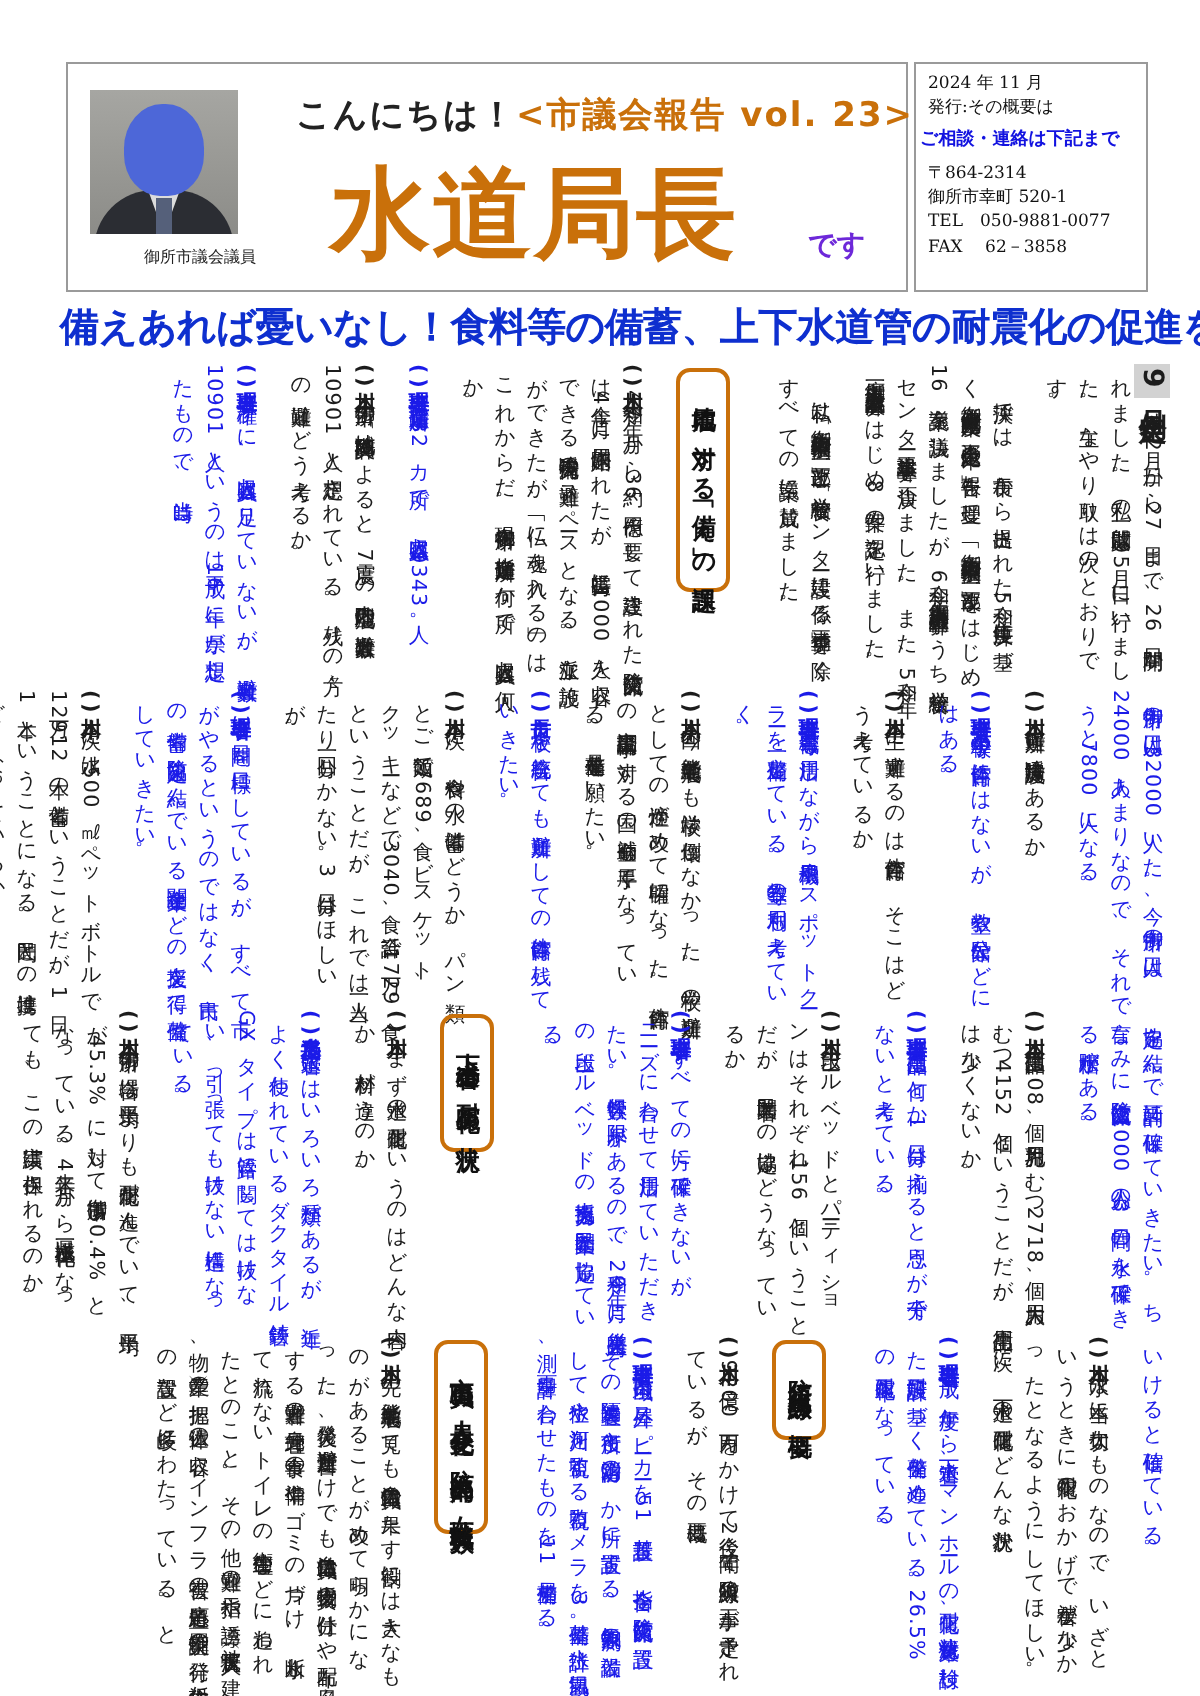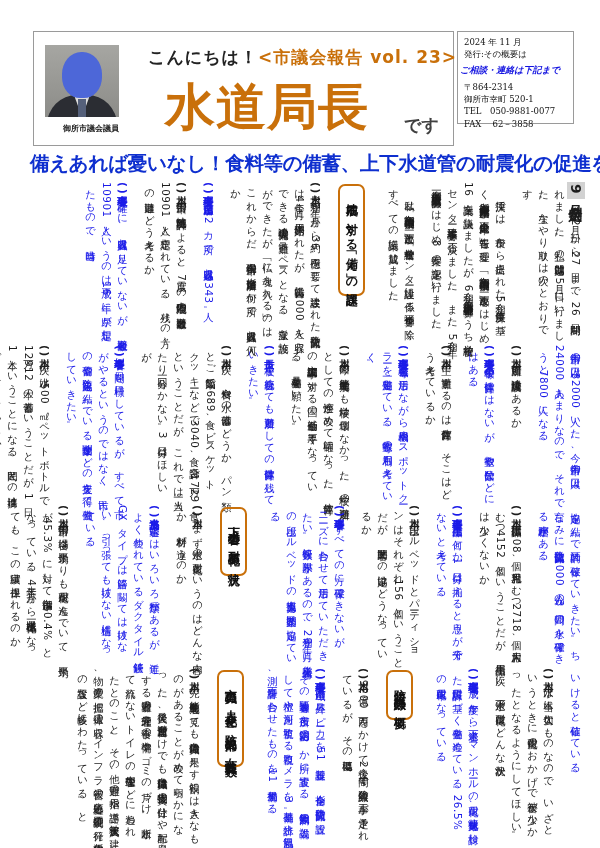--- a/index.html
+++ b/index.html
@@ -4,27 +4,27 @@
 <style>
   html,body{margin:0;padding:0;background:#fff;}
   body{width:600px;height:848px;position:relative;overflow:hidden;font-family:"DejaVu Sans","Liberation Sans",sans-serif;color:#222;}
   .hdr-box{position:absolute;left:33px;top:31px;width:421px;height:115px;border:1px solid #9a9a9a;box-sizing:border-box;background:#fff;}
   .photo{position:absolute;left:45px;top:45px;width:74px;height:72px;background:#8a8a86;overflow:hidden;}
   .photo .bg{position:absolute;inset:0;background:linear-gradient(#a6a6a2,#8c8c88);}
   .photo .head{position:absolute;left:17px;top:7px;width:40px;height:46px;border-radius:48% 48% 45% 45%;background:#4d67d8;}
   .photo .suit{position:absolute;left:2px;top:50px;width:70px;height:30px;border-radius:30px 30px 0 0;background:#2b2d33;}
   .photo .shirt{position:absolute;left:29px;top:50px;width:16px;height:22px;background:#dcdcdc;clip-path:polygon(0 0,100% 0,50% 100%);}
   .photo .tie{position:absolute;left:33px;top:54px;width:8px;height:20px;background:#55607a;}
-  .caption{position:absolute;left:45px;top:123px;width:74px;text-align:right;font-size:8px;color:#222;font-weight:bold;}
+  .caption{position:absolute;left:63px;top:123px;width:74px;text-align:center;font-size:8px;color:#222;}
   .greet{position:absolute;left:148px;top:46px;font-size:17px;font-weight:bold;color:#222;white-space:nowrap;letter-spacing:1px;}
   .greet .vol{color:#c9700a;font-family:"DejaVu Sans",sans-serif;text-align:right;}
   .bigname{position:absolute;left:165px;top:82px;font-size:50px;font-weight:bold;color:#c9700a;letter-spacing:1px;white-space:nowrap;line-height:1;}
-  .desu{position:absolute;left:404px;top:114px;font-size:17px;font-weight:bold;color:#404040;}
-  .info-box{position:absolute;left:457px;top:31px;width:117px;height:93px;border:1px solid #9a9a9a;box-sizing:border-box;padding:4px 6px;font-family:"DejaVu Serif","Liberation Serif",serif;font-size:8.5px;line-height:1.45;color:#111;}
-  .info-box .contact{color:#1212e0;font-weight:bold;font-family:"DejaVu Sans",sans-serif;font-size:9px;margin:3px 0 4px -4px;white-space:nowrap;font-style:italic;}
+  .desu{position:absolute;left:404px;top:114px;font-size:14px;font-weight:bold;color:#6d28d9;}
+  .info-box{position:absolute;left:457px;top:31px;width:117px;height:115px;border:1px solid #9a9a9a;box-sizing:border-box;padding:4px 6px;font-family:"DejaVu Serif","Liberation Serif",serif;font-size:8.5px;line-height:1.45;color:#111;}
+  .info-box .contact{color:#1212e0;font-weight:bold;font-family:"DejaVu Sans",sans-serif;font-size:9px;margin:3px 0 4px -4px;white-space:nowrap;}
   .headline{position:absolute;left:30px;top:150px;width:560px;font-size:19.5px;font-weight:bold;color:#0e2fcf;white-space:nowrap;letter-spacing:-0.3px;}
 
   .band{position:absolute;right:16px;width:580px;writing-mode:vertical-rl;font-size:10.3px;line-height:16px;letter-spacing:0.6px;color:#222;}
   .band p{margin:0 0 0 11px;}
   .k{color:#1c1c1c;}
   .r{color:#1b1be8;}
   .who{font-weight:bold;}
   .sec{display:inline-block;border:2px solid #c9700a;border-radius:7px;padding:7px 3px;font-weight:bold;font-size:12px;letter-spacing:2px;margin:2px 10px 0 14px;color:#111;line-height:17px;}
   .tag{background:#d2d2d2;font-size:14px;font-weight:bold;padding:2px 1px;}
 </style>

